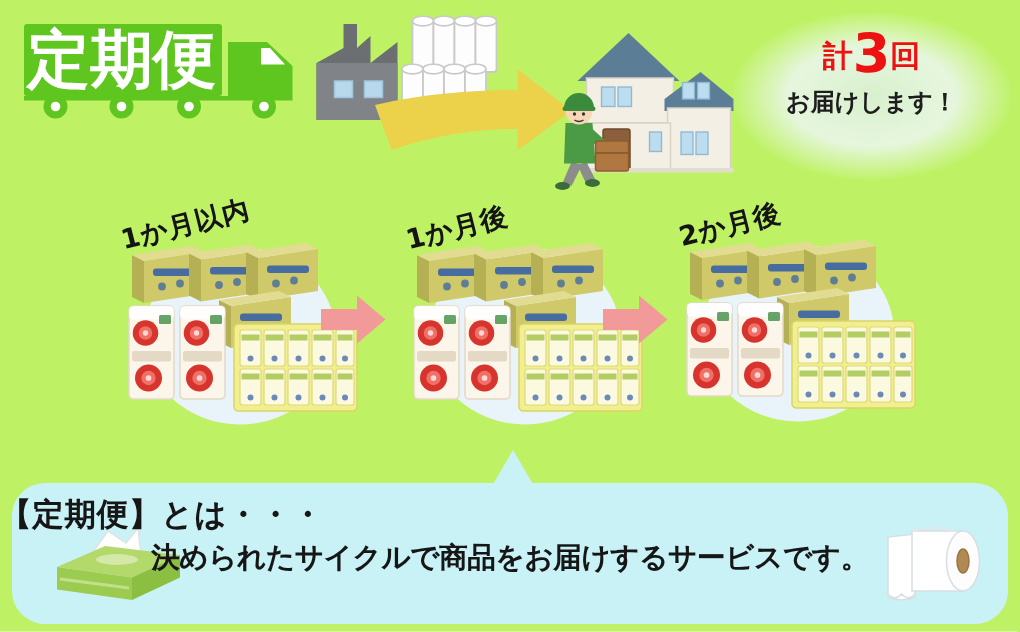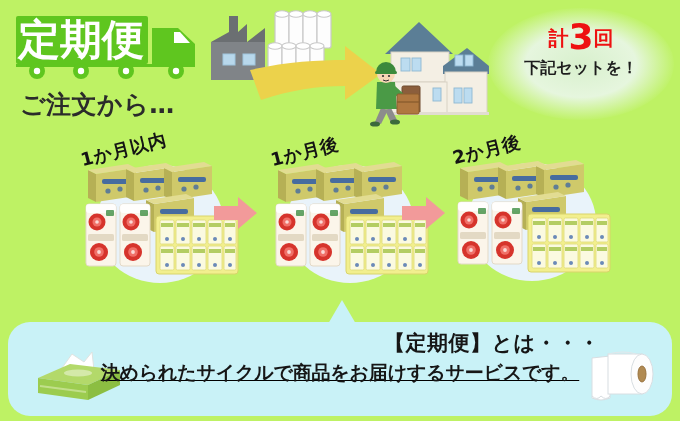--- a/index.html
+++ b/index.html
@@ -189,33 +189,32 @@
     height: 0;
     border-left: 14px solid transparent;
     border-right: 14px solid transparent;
     border-bottom: 24px solid #c9f2f7;
   }
   .info-title {
     position: absolute;
     left: 0;
     top: 329px;
     width: 600px;
-    text-align: right;
+    text-align: left;
     font-size: 21px;
     font-weight: bold;
     color: #161616;
     letter-spacing: 0.5px;
   }
   .info-body {
     position: absolute;
     left: 0;
     top: 360px;
     width: 680px;
     text-align: center;
-    text-decoration: underline;
   }
   .info-body-line {
     font-size: 19px;
     font-weight: bold;
     color: #161616;
     line-height: 1.35;
     letter-spacing: -0.2px;
     white-space: nowrap;
   }
 
@@ -258,21 +257,20 @@
       <circle cx="67" cy="59" r="3.2" fill="#ffffff"></circle>
       <circle cx="112" cy="59" r="8" fill="#5FC61F"></circle>
       <circle cx="112" cy="59" r="3.2" fill="#ffffff"></circle>
       <circle cx="162" cy="59" r="8" fill="#5FC61F"></circle>
       <circle cx="162" cy="59" r="3.2" fill="#ffffff"></circle>
 
       <text x="67" y="42" text-anchor="middle" font-family="'DejaVu Sans','Liberation Sans',sans-serif" font-size="42" font-weight="bold" fill="#ffffff">定期便</text>
     </svg>
   </div>
 
-  <div class="order-caption">ご注文から…</div>
 
   <div class="scene">
     <svg width="285" height="128" viewBox="0 0 285 128" xmlns="http://www.w3.org/2000/svg">
 
       <g>
         <g fill="#fdfdfd" stroke="#c9c9c9" stroke-width="1.2">
           <rect x="70" y="12" width="14" height="34" rx="2"></rect>
           <rect x="84" y="12" width="14" height="34" rx="2"></rect>
           <rect x="98" y="12" width="14" height="34" rx="2"></rect>
           <rect x="112" y="12" width="14" height="34" rx="2"></rect>
@@ -357,21 +355,21 @@
       </g>
     </svg>
   </div>
 
   <div class="headline">
     <div class="glow"></div>
     <div class="lines">
       <div class="hl-count">
         <span class="kei">計</span><span class="big3">3</span><span class="kai">回</span>
       </div>
-      <div class="hl-line last">下記セットを！</div>
+      <div class="hl-line last">お届けします！</div>
     </div>
   </div>
 
   <div class="timeline">
 
     <div class="group g1">
       <div class="disc"></div>
       <div class="month-label">1か月以内</div>
       <div class="products">
         <svg width="175" height="120" viewBox="0 0 175 120" xmlns="http://www.w3.org/2000/svg">

